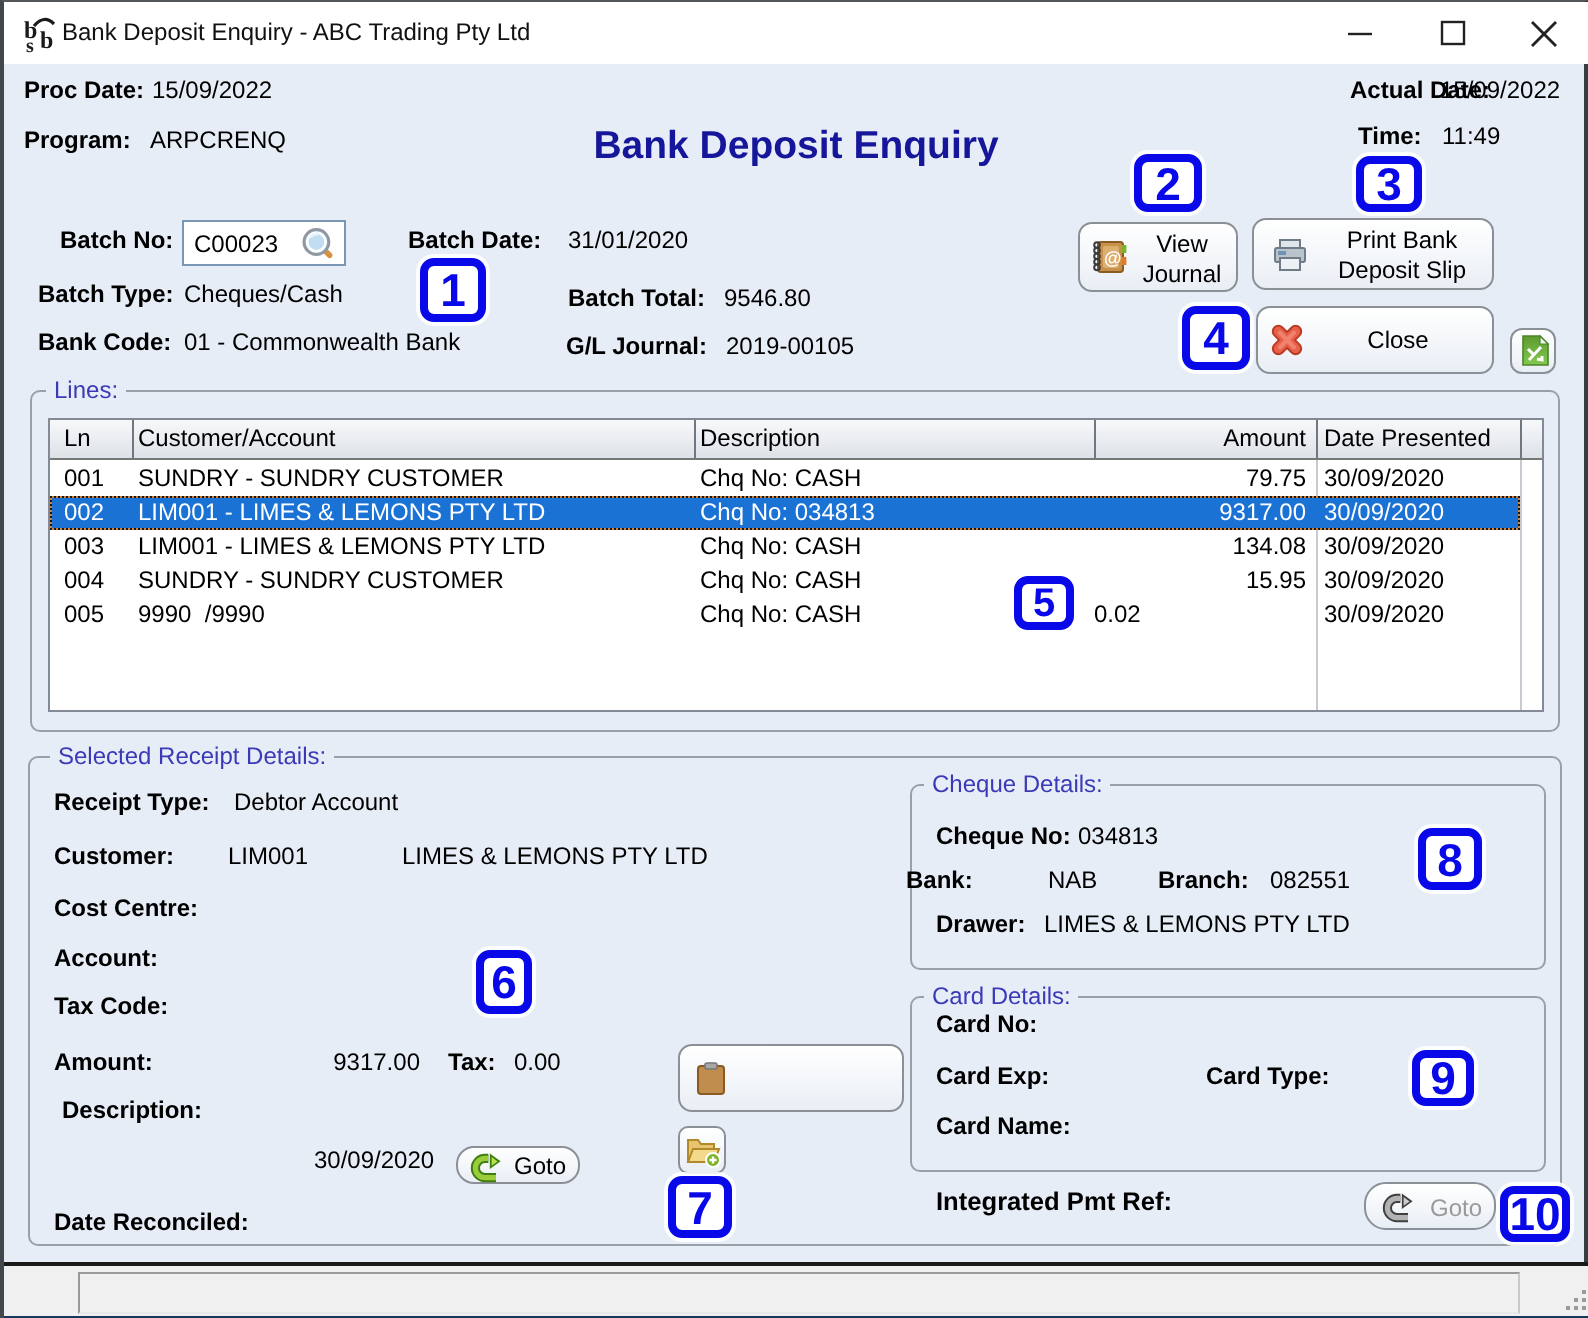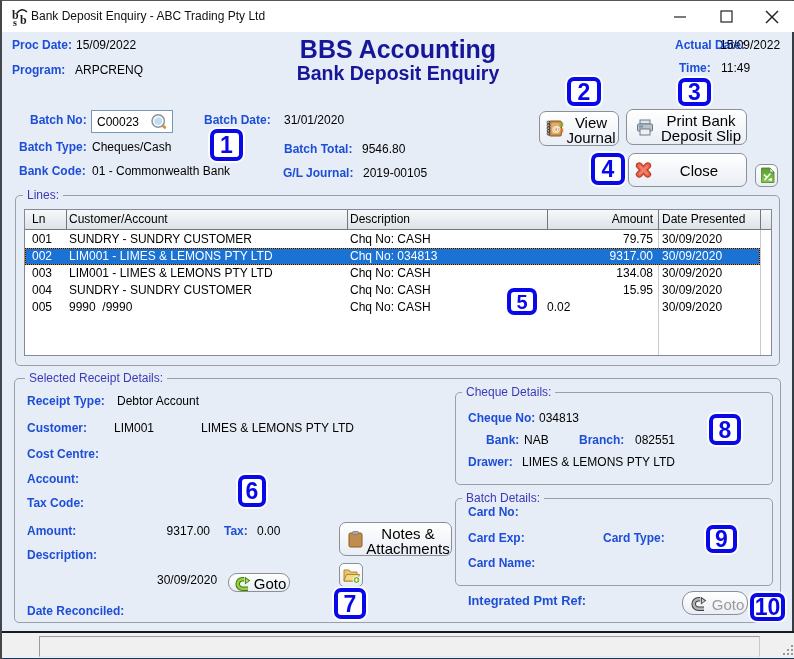--- a/index.html
+++ b/index.html
@@ -3,26 +3,26 @@
 <meta charset="utf-8">
 <style>
 html,body{margin:0;padding:0;}
 body{width:794px;height:659px;overflow:hidden;font-family:"Liberation Sans",sans-serif;}
 .win{position:absolute;left:0;top:0;width:794px;height:659px;background:#e7edf6;
   border-left:2px solid #42474c;border-top:1px solid #53575a;border-right:2px solid #383d42;
   box-sizing:border-box;}
 .abs{position:absolute;}
 .titlebar{left:0;top:0;width:792px;height:31px;background:#fff;}
 .title-text{left:29px;top:8px;font-size:12px;color:#111;}
-.lab{font-weight:bold;color:#1d4ed8;font-size:12px;white-space:nowrap;}
+.lab{font-weight:bold;color:#000000;font-size:12px;white-space:nowrap;}
 .val{color:#000;font-size:12px;white-space:nowrap;}
 .navy1{left:0;width:792px;text-align:center;top:34px;font-size:25px;font-weight:bold;color:#16169a;}
 .navy2{left:0;width:792px;text-align:center;top:61px;font-size:19.5px;font-weight:bold;color:#16169a;}
 .btn{position:absolute;background:linear-gradient(#ffffff,#f2f5f9 60%,#e9eef5);border:1px solid #8b9097;border-radius:7px;box-sizing:border-box;}
-.btn .txt{position:absolute;font-size:15px;color:#000;text-align:center;line-height:15px;}
+.btn .txt{position:absolute;font-size:12px;color:#000;text-align:center;line-height:15px;}
 .grp{position:absolute;border:1px solid #9aa0a8;border-radius:5px;box-sizing:border-box;}
 .grp-lab{position:absolute;font-size:12px;color:#3a3ab8;background:#e7edf6;padding:0 4px;white-space:nowrap;}
 .badge{position:absolute;background:#fff;border:4px solid #0808e8;border-radius:7px;box-sizing:border-box;
   color:#0808e8;font-weight:bold;font-size:23px;text-align:center;box-shadow:0 0 0 2px rgba(255,255,255,0.85);}
 .cell{position:absolute;font-size:12px;white-space:nowrap;overflow:hidden;}
 </style>
 </head>
 <body>
 <div class="win">
 
@@ -38,21 +38,20 @@
     <line x1="16" y1="16" x2="28" y2="16" stroke="#222" stroke-width="1.2"></line>
     <rect x="63" y="10" width="11" height="11" fill="none" stroke="#222" stroke-width="1.2"></rect>
     <line x1="108" y1="10" x2="120" y2="22" stroke="#222" stroke-width="1.4"></line>
     <line x1="120" y1="10" x2="108" y2="22" stroke="#222" stroke-width="1.4"></line>
   </svg>
 
   <div class="abs lab" style="left:10px;top:37px">Proc Date:</div>
   <div class="abs val" style="left:74px;top:37px">15/09/2022</div>
   <div class="abs lab" style="left:10px;top:62px">Program:</div>
   <div class="abs val" style="left:73px;top:62px">ARPCRENQ</div>
-  <div class="abs navy1">BBS Accounting</div>
   <div class="abs navy2">Bank Deposit Enquiry</div>
   <div class="abs lab" style="left:673px;top:37px">Actual Date:</div>
   <div class="abs val" style="left:718px;top:37px">15/09/2022</div>
   <div class="abs lab" style="left:677px;top:60px">Time:</div>
   <div class="abs val" style="left:719px;top:60px">11:49</div>
 
   <div class="abs lab" style="left:28px;top:112px">Batch No:</div>
   <div class="abs" style="left:89px;top:109px;width:82px;height:23px;background:#fff;border:1px solid #7a96b5;box-sizing:border-box;"></div>
   <div class="abs val" style="left:95px;top:114px">C00023</div>
   <svg class="abs" style="left:148px;top:112px" width="18" height="18" viewBox="0 0 18 18">
@@ -181,64 +180,63 @@
   <div class="abs lab" style="left:25px;top:420px;">Customer:</div>
   <div class="abs val" style="left:112px;top:420px;">LIM001</div>
   <div class="abs val" style="left:199px;top:420px;">LIMES &amp; LEMONS PTY LTD</div>
   <div class="abs lab" style="left:25px;top:446px;">Cost Centre:</div>
   <div class="abs lab" style="left:25px;top:471px;text-align:right;">Account:</div>
   <div class="abs lab" style="left:25px;top:495px;">Tax Code:</div>
   <div class="abs lab" style="left:25px;top:523px;">Amount:</div>
   <div class="abs val" style="left:158px;top:523px;width:50px;text-align:right;">9317.00</div>
   <div class="abs lab" style="left:222px;top:523px;">Tax:</div>
   <div class="abs val" style="left:255px;top:523px;">0.00</div>
-  <div class="abs lab" style="left:25px;top:547px;">Description:</div>
+  <div class="abs lab" style="left:14px;top:547px;padding-left:15px;">Description:</div>
   <div class="abs lab" style="left:25px;top:603px;">Date Reconciled:</div>
   <div class="abs val" style="left:155px;top:572px;">30/09/2020</div>
 
   <div class="btn" style="left:226px;top:572px;width:62px;height:19px;border-radius:9px;">
     <svg class="abs" style="left:6px;top:2px" width="16" height="16" viewBox="0 0 16 16">
       <path d="M13,12.8 L7.5,12.8 A4.8,4.8 0 0 1 7.5,3.2 L9.2,3.2" fill="none" stroke="#3e7d10" stroke-width="4.6"></path>
       <polygon points="9.9,0.7 9.9,8.5 15.3,4.6" fill="#3e7d10"></polygon>
       <path d="M13,12.8 L7.5,12.8 A4.8,4.8 0 0 1 7.5,3.2 L9,3.2" fill="none" stroke="#9bcd3a" stroke-width="2.6"></path>
       <polygon points="10.8,2.5 10.8,6.9 13.8,4.7" fill="#b8e14e"></polygon>
     </svg>
     <div class="txt" style="left:24px;top:2px;width:34px;">Goto</div>
   </div>
 
   <div class="btn" style="left:337px;top:521px;width:113px;height:34px;">
     <svg class="abs" style="left:8px;top:8px" width="15" height="17" viewBox="0 0 15 17">
       <rect x="1" y="2" width="13" height="14" rx="1.5" fill="#c08d4e" stroke="#8a5a20" stroke-width="1"></rect>
       <rect x="4.5" y="0.5" width="6" height="3" rx="1" fill="#a8a8a8" stroke="#777" stroke-width="0.8"></rect>
     </svg>
-    <div class="txt" style="left:26px;top:3px;width:84px;">Notes &amp;<br>Attachments</div>
   </div>
 
   <div class="btn" style="left:337px;top:562px;width:24px;height:24px;border-radius:5px;">
     <svg class="abs" style="left:3px;top:4px" width="18" height="16" viewBox="0 0 18 16">
       <path d="M1,2 L6,2 L7.5,4 L14,4 L14,13 L1,13 Z" fill="#e9c470" stroke="#b08a2a" stroke-width="1"></path>
       <path d="M1,13 L3.5,6.5 L16.5,6.5 L14,13 Z" fill="#f4d98c" stroke="#b08a2a" stroke-width="1"></path>
       <circle cx="13.5" cy="12" r="3.5" fill="#7db32a" stroke="#fff" stroke-width="1"></circle>
       <path d="M13.5,10.2 v3.6 M11.7,12 h3.6" stroke="#fff" stroke-width="1.2"></path>
     </svg>
   </div>
 
   <div class="grp" style="left:453px;top:391px;width:318px;height:93px;"></div>
   <div class="grp-lab" style="left:460px;top:384px;">Cheque Details:</div>
   <div class="abs lab" style="left:466px;top:410px;">Cheque No:</div>
   <div class="abs val" style="left:537px;top:410px;">034813</div>
-  <div class="abs lab" style="left:484px;top:432px;">Bank:</div>
+  <div class="abs lab" style="left:451px;top:432px;">Bank:</div>
   <div class="abs val" style="left:522px;top:432px;">NAB</div>
   <div class="abs lab" style="left:577px;top:432px;">Branch:</div>
   <div class="abs val" style="left:633px;top:432px;">082551</div>
   <div class="abs lab" style="left:466px;top:454px;">Drawer:</div>
   <div class="abs val" style="left:520px;top:454px;">LIMES &amp; LEMONS PTY LTD</div>
 
   <div class="grp" style="left:453px;top:497px;width:318px;height:88px;"></div>
-  <div class="grp-lab" style="left:460px;top:490px;">Batch Details:</div>
+  <div class="grp-lab" style="left:460px;top:490px;">Card Details:</div>
   <div class="abs lab" style="left:466px;top:504px;">Card No:</div>
   <div class="abs lab" style="left:466px;top:530px;">Card Exp:</div>
   <div class="abs lab" style="left:601px;top:530px;">Card Type:</div>
   <div class="abs lab" style="left:466px;top:555px;">Card Name:</div>
 
   <div class="abs lab" style="left:466px;top:592px;font-size:12.8px;">Integrated Pmt Ref:</div>
 
   <div class="btn" style="left:680px;top:590px;width:66px;height:24px;border-radius:11px;">
     <svg class="abs" style="left:8px;top:4px" width="16" height="16" viewBox="0 0 16 16">
       <path d="M13,12.8 L7.5,12.8 A4.8,4.8 0 0 1 7.5,3.2 L9.2,3.2" fill="none" stroke="#3f3f3f" stroke-width="4.6"></path>

